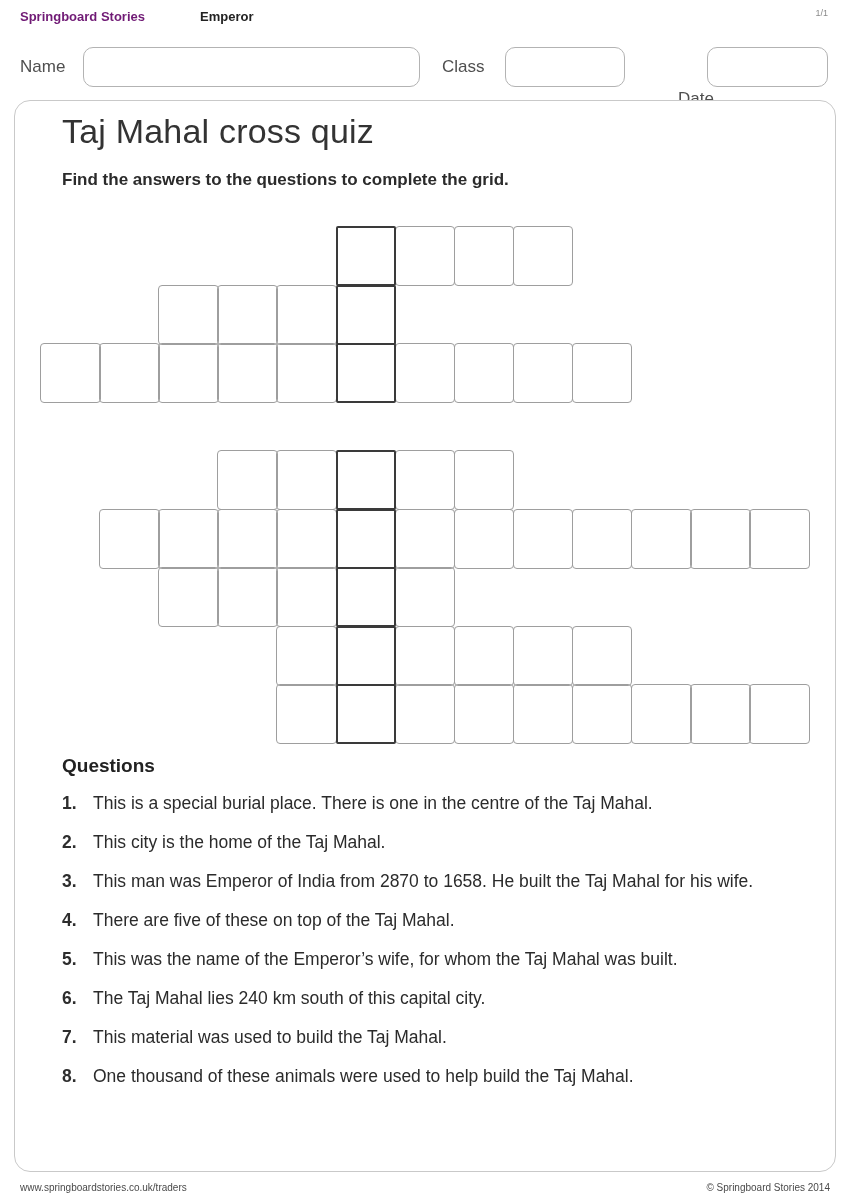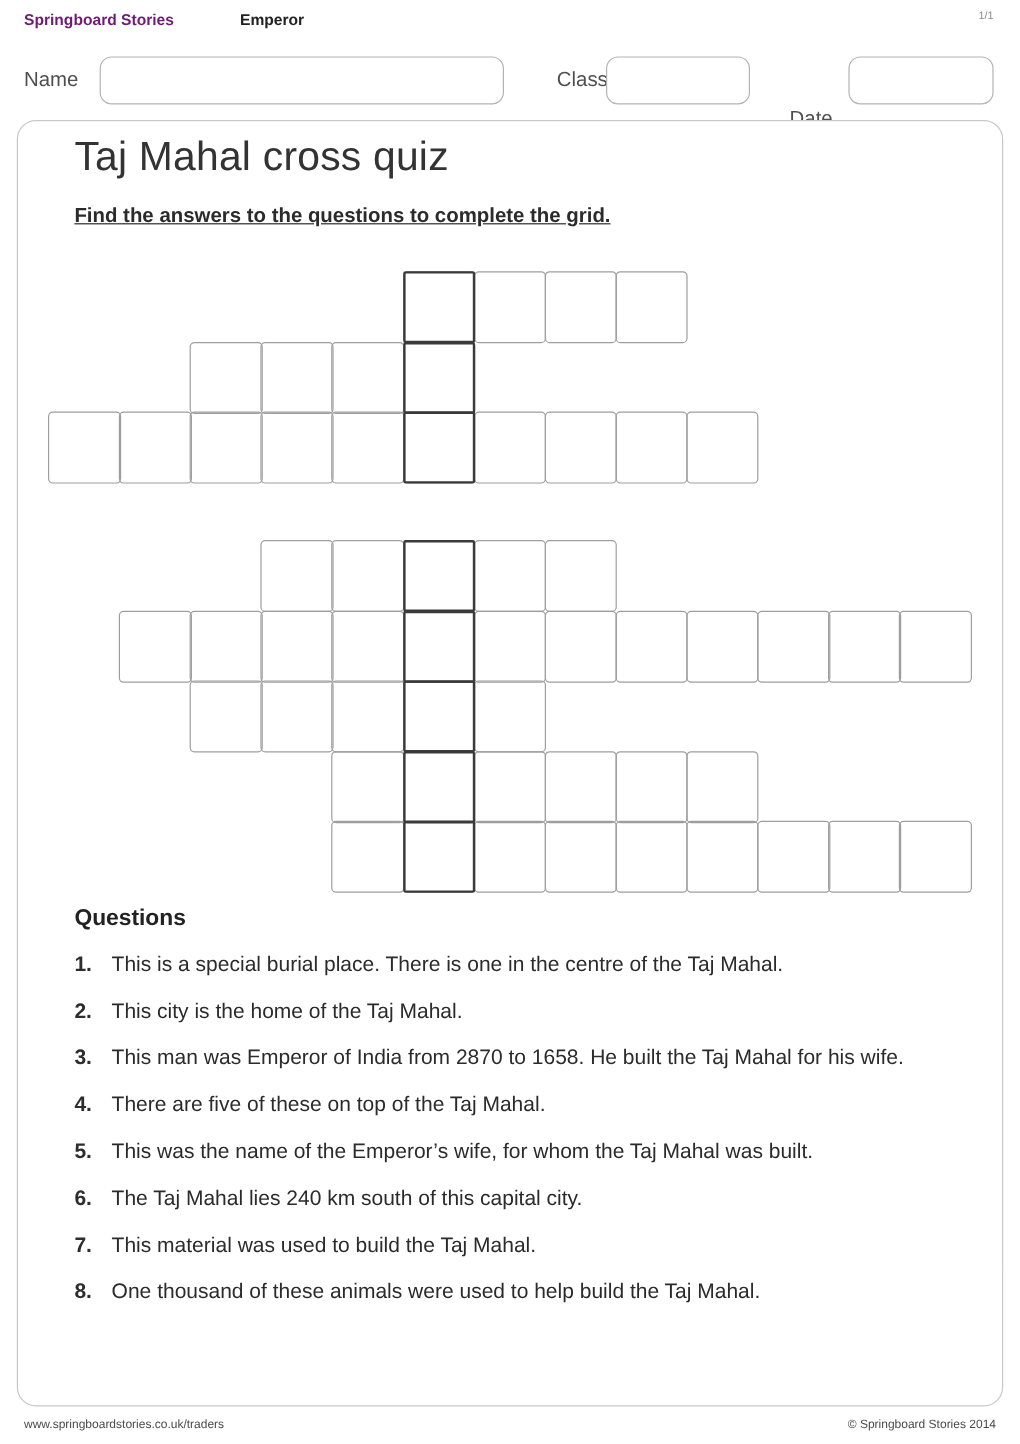--- a/index.html
+++ b/index.html
@@ -8,37 +8,37 @@
     font-family:"Liberation Sans",sans-serif;color:#2d2d2d;overflow:hidden;
   }
   .abs{position:absolute;}
   
   .brand{left:20px;top:9px;font-size:13px;font-weight:bold;color:#701a75;}
   .topic{left:200px;top:9px;font-size:13px;font-weight:bold;color:#222;}
   .page-ind{right:22px;top:8px;font-size:9px;color:#8a8a8a;}
   
   .field-label{font-size:17px;color:#4f4f4f;top:57px;}
   .lbl-name{left:20px;}
-  .lbl-class{left:464px;}
-  .lbl-date{left:658px;margin-top:32px;}
+  .lbl-class{left:442px;}
+  .lbl-date{left:678px;margin-top:32px;}
   .field-box{
     top:47px;height:40px;border:1.5px solid #b3b3b3;border-radius:10px;
     background:#fff;box-sizing:border-box;font-size:16px;padding:0 10px;
     color:#2d2d2d;outline:none;
   }
   .box-name{left:83px;width:337px;}
   .box-class{left:505px;width:120px;}
   .box-date{left:707px;width:121px;}
   
   .card{
     left:14px;top:100px;width:822px;height:1072px;border:1.5px solid #c9c9c9;
     border-radius:16px;background:#fff;box-sizing:border-box;
   }
   .title{left:62px;top:112px;font-size:34px;font-weight:500;color:#333;letter-spacing:0.2px;}
-  .instruction{left:62px;top:170px;font-size:17px;font-weight:bold;color:#2b2b2b;text-decoration:underline;}
+  .instruction{left:62px;top:170px;font-size:17px;font-weight:bold;color:#2b2b2b;}
   
   #crossword-layer{left:0;top:0;width:850px;height:1203px;pointer-events:none;}
   .cell{
     position:absolute;width:60.6px;height:60px;box-sizing:border-box;
     border:1.5px solid #9e9e9e;border-radius:4px;background:transparent;
     z-index:2;pointer-events:auto;
   }
   .cell.dark{
     border:2.5px solid #3a3a3a;border-radius:2px;z-index:3;
   }

